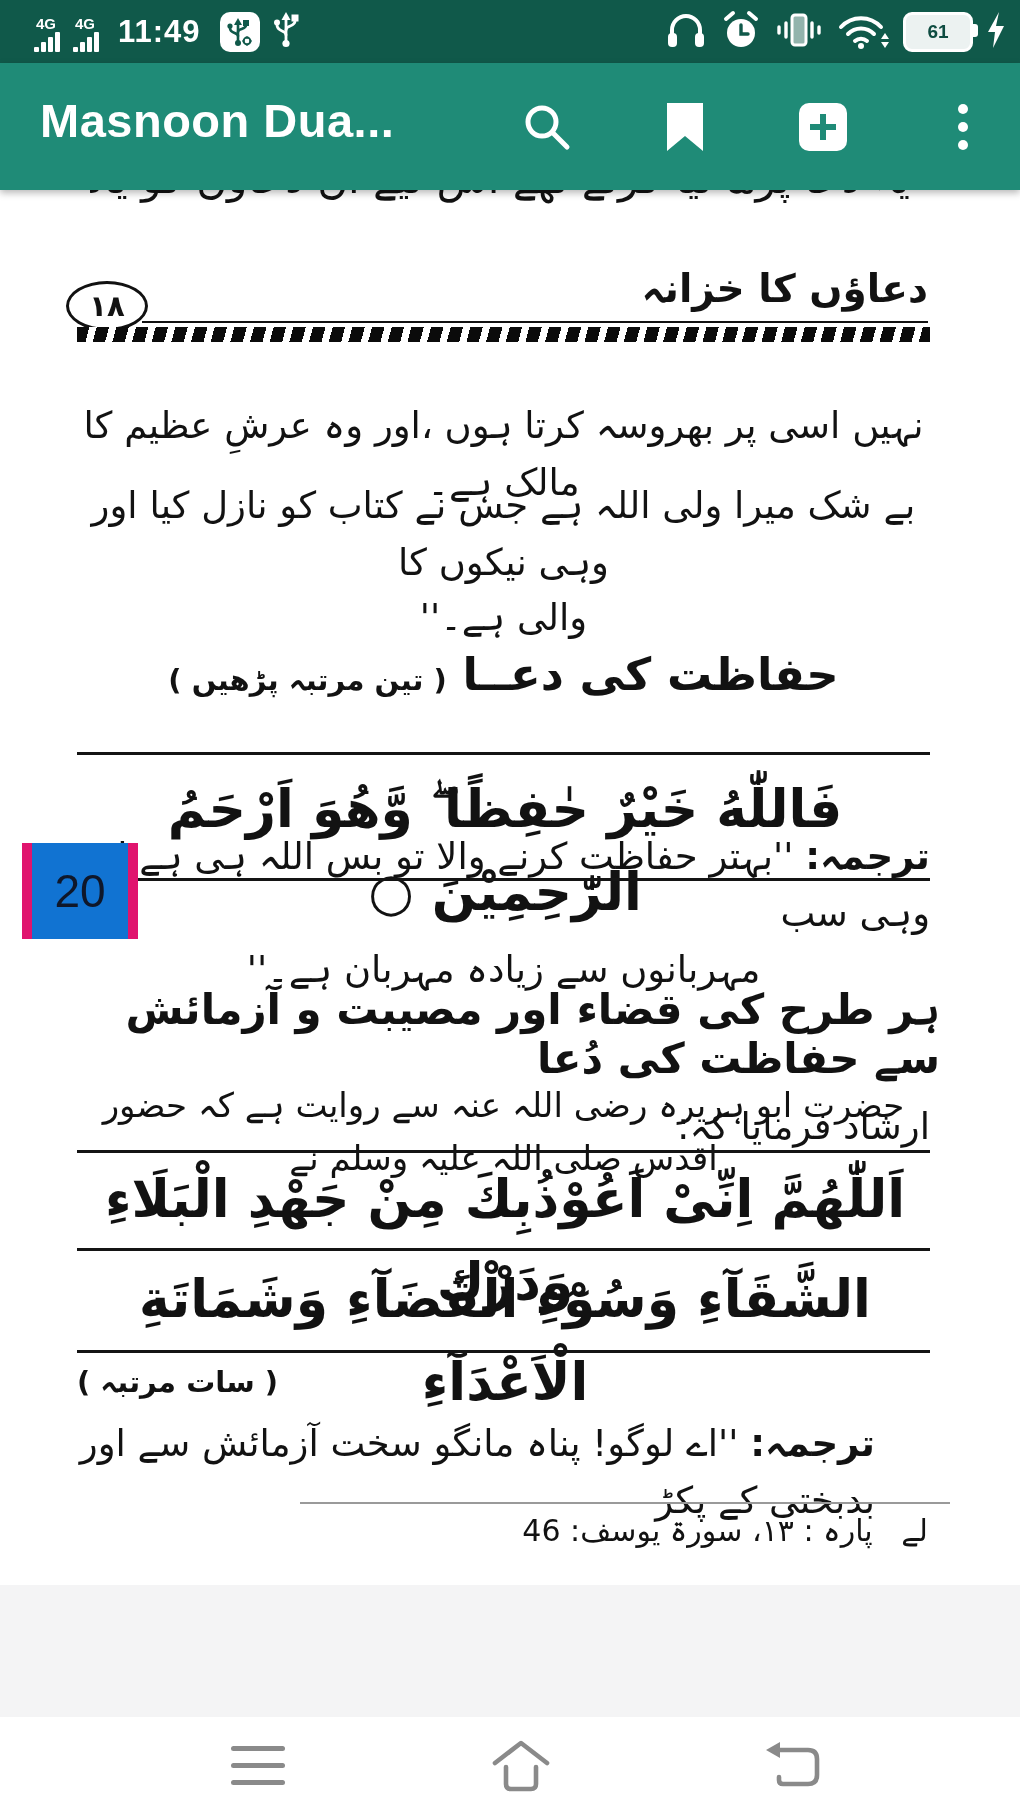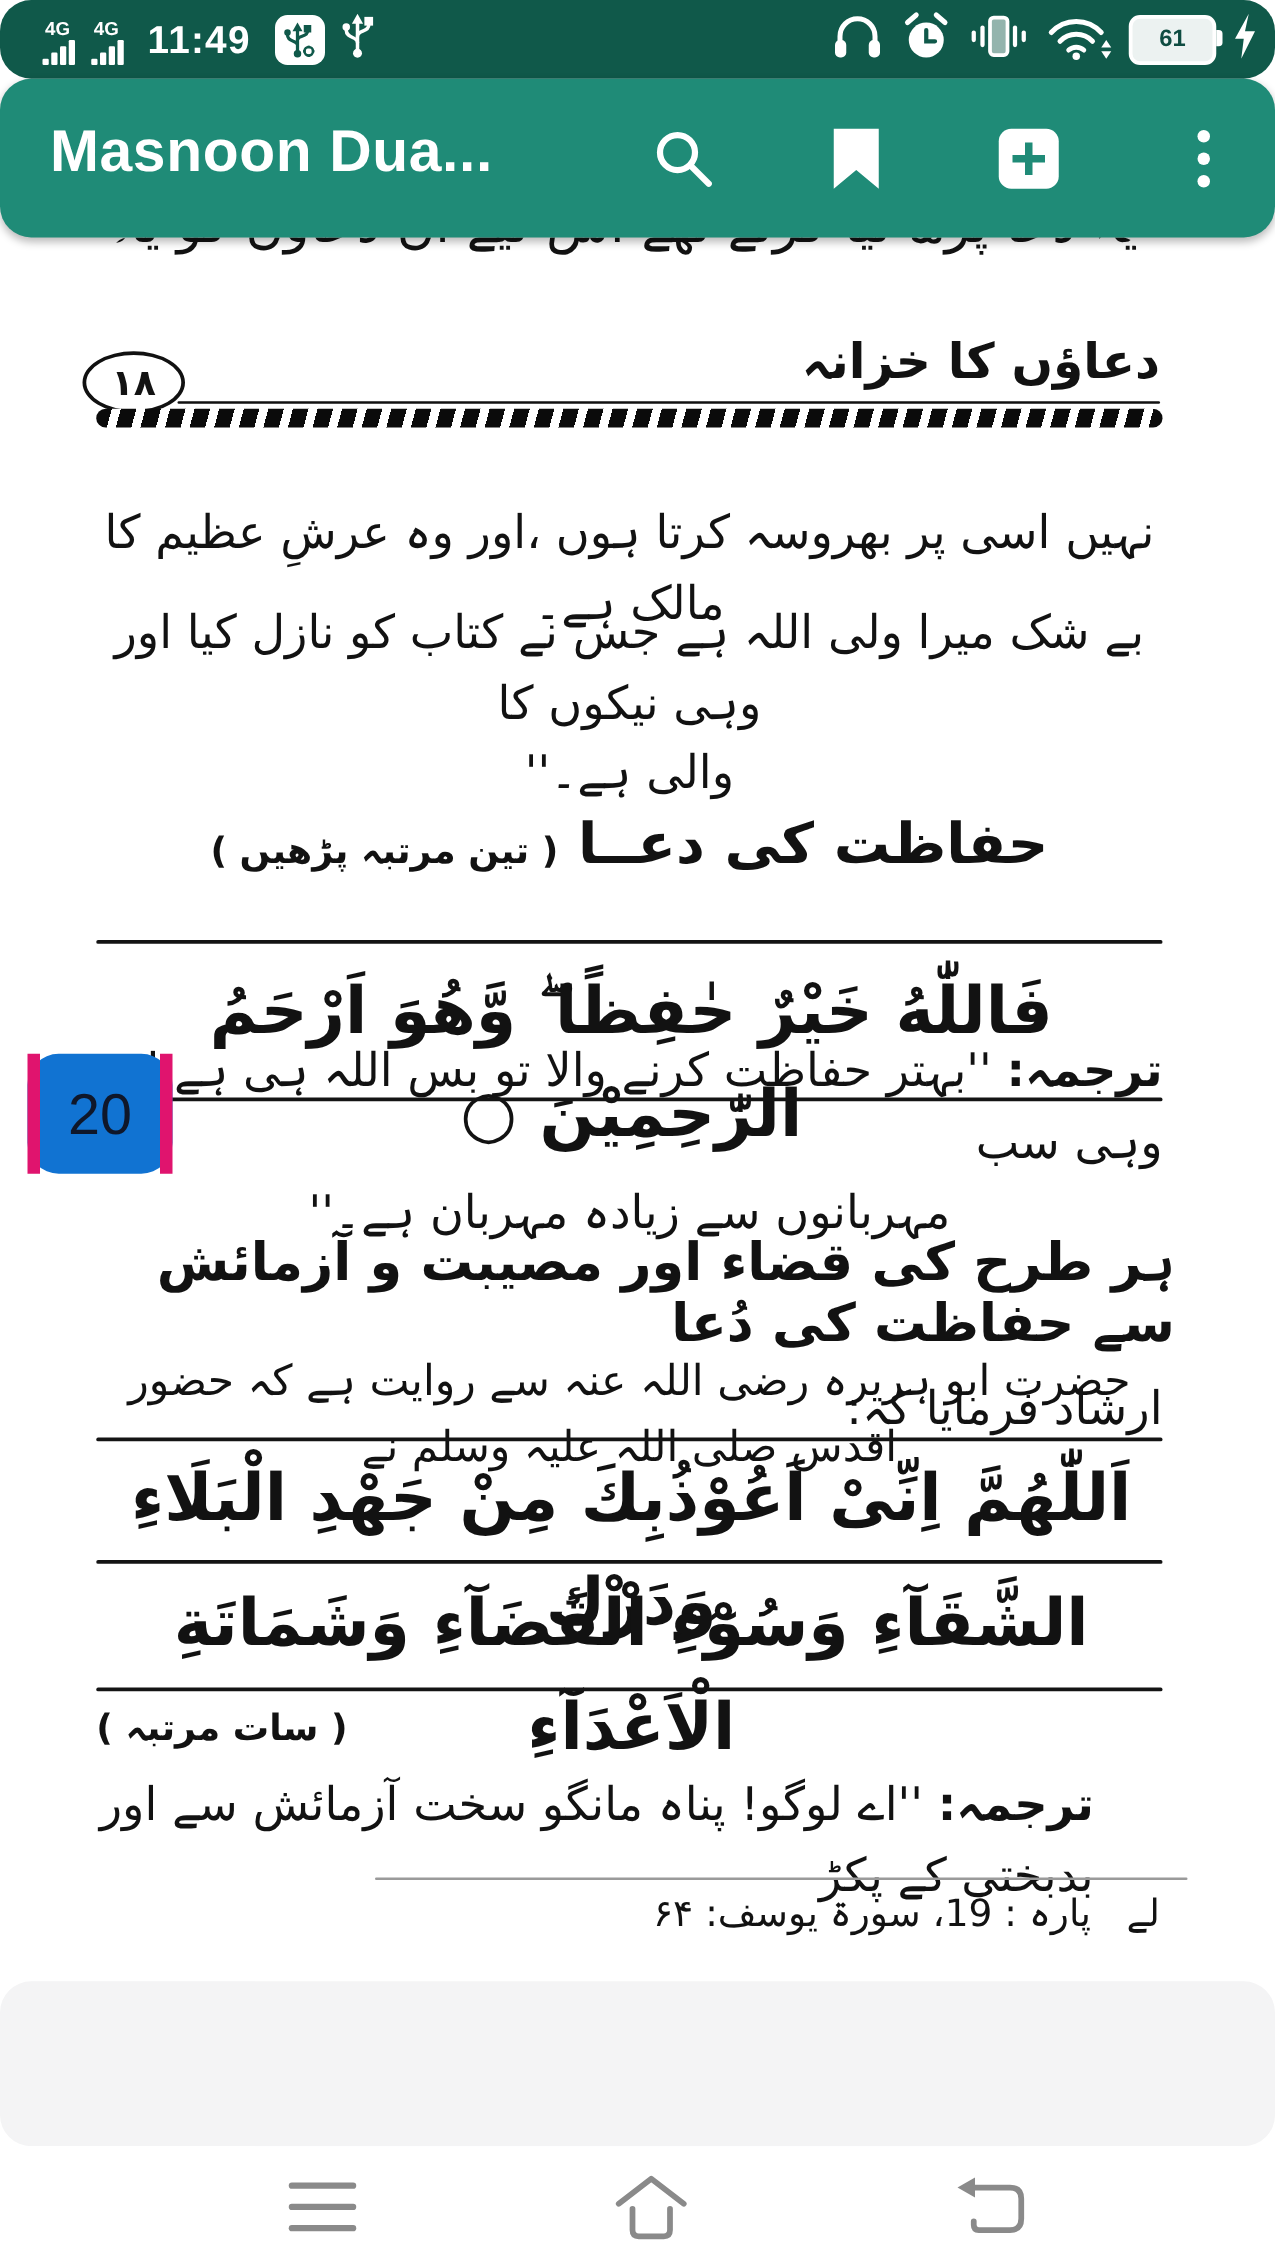--- a/index.html
+++ b/index.html
@@ -1,20 +1,20 @@
 <!DOCTYPE html>
 <html><head>
 <meta charset="utf-8">
 <style>
   html,body{margin:0;padding:0;}
   body{
     width:1020px;height:1813px;position:relative;overflow:hidden;
     background:#ffffff;font-family:"Liberation Sans",sans-serif;
   }
-  .abs{position:absolute;border-radius:25px;}
+  .abs{position:absolute;}
 
   
   .status-bar{
     left:0;top:0;width:1020px;height:63px;background:#10594A;
     display:flex;align-items:center;color:#fff;box-sizing:border-box;
     padding:0 14px 0 34px;gap:13px;
   }
   .sig{display:flex;flex-direction:column;align-items:flex-start;height:40px;justify-content:flex-end;}
   .sig .nettxt{font-size:15px;font-weight:bold;line-height:12px;margin-left:2px;}
   .bars{display:flex;align-items:flex-end;gap:2px;height:22px;}
@@ -266,21 +266,21 @@
 <div class="abs urdu bodyline leftal small-note" style="top:1360px;">( سات مرتبہ )</div>
 
 <div class="abs urdu bodyline rightal" style="top:1415px;padding-right:55px;box-sizing:border-box;">
   <b>ترجمہ:</b>
   <span>''اے لوگو! پناہ مانگو سخت آزمائش سے اور بدبختی کے پکڑ</span>
 </div>
 
 <div class="abs foot-sep"></div>
 <div class="abs urdu footnote">
   <span>لے</span>&nbsp;&nbsp;
-  <span>پارہ : 19، سورۃ یوسف: ۶۴</span>
+  <span>پارہ : ۱۳، سورۃ یوسف: 46</span>
 </div>
 
 <div class="abs footer-panel"></div>
 
 <div class="abs nav-bar">
   <span class="nav-icon" style="left:228px;width:60px;">
     <span class="menu-glyph">
         <i></i>
         <i></i>
         <i></i>

